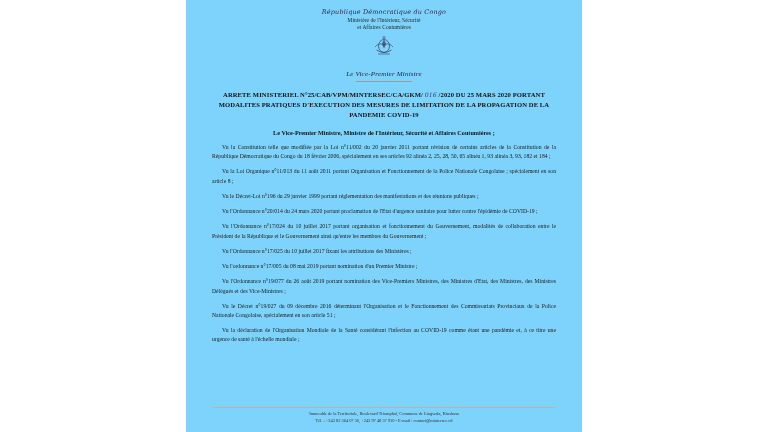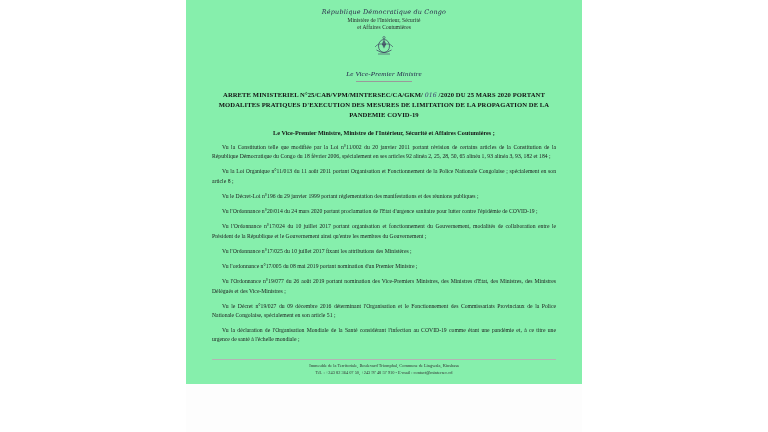--- a/index.html
+++ b/index.html
@@ -18,22 +18,22 @@
     width: 768px;
     height: 432px;
     background: #fdfdfd;
     box-sizing: border-box;
   }
   .sheet {
     position: absolute;
     left: 186px;
     top: 0px;
     width: 396px;
-    height: 384px;
-    background: #86efac;
+    height: 432px;
+    background: #7dd3fc;
     box-sizing: border-box;
     padding: 8px 26px 6px 26px;
     color: #1a1a1a;
   }
   
   .gutter-left, .gutter-right {
     position: absolute;
     top: 0;
     width: 186px;
     height: 432px;

